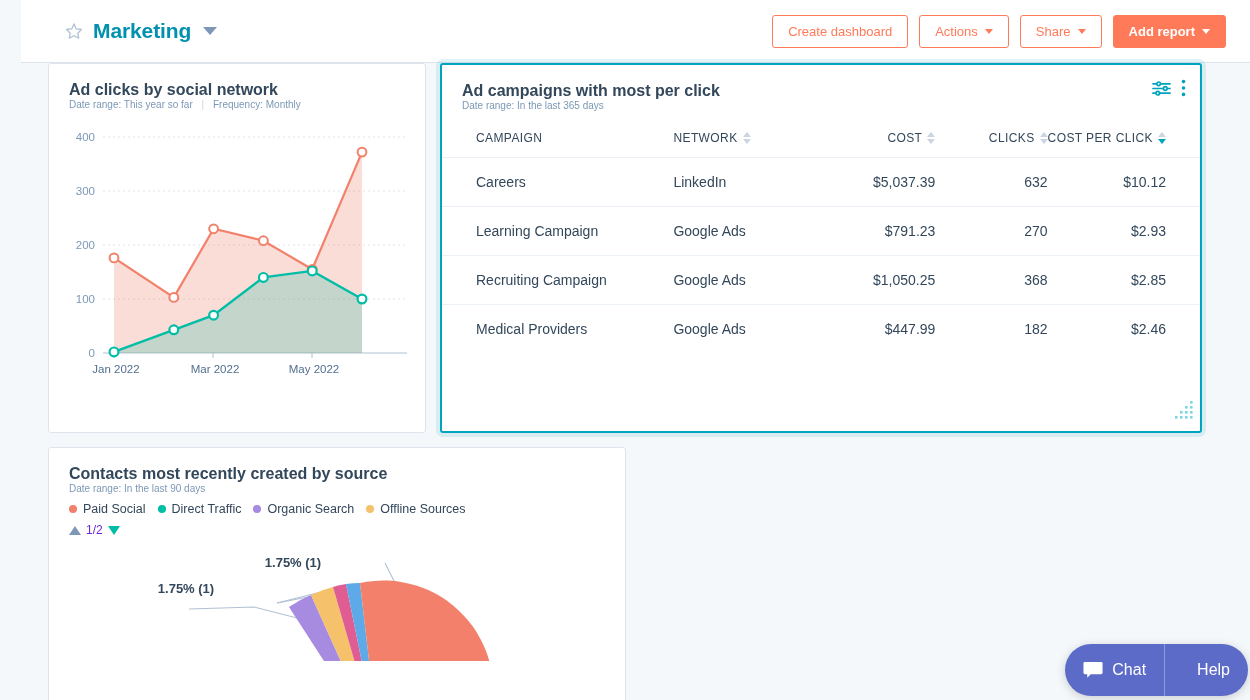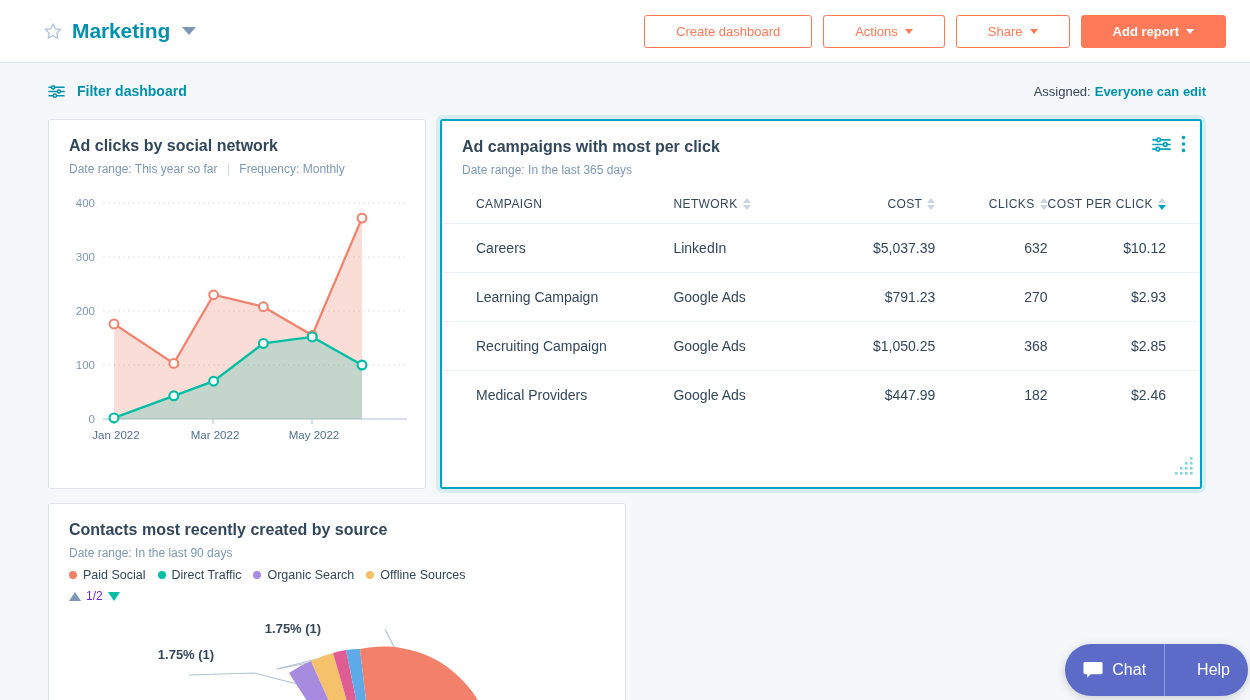--- a/index.html
+++ b/index.html
@@ -12,20 +12,21 @@
   }
 
   
   .topbar {
     height: 63px;
     background: #ffffff;
     border-bottom: 1px solid #dfe3eb;
     display: flex;
     align-items: center;
     padding: 0 24px 0 44px;
+    margin-left: 21px;
   }
   .title-group { display: flex; align-items: center; gap: 10px; }
   .star-icon { width: 18px; height: 18px; display: block; }
   .page-title {
     font-size: 21px; font-weight: bold; color: #0091ae;
     letter-spacing: -0.1px;
   }
   .caret-down {
     width: 0; height: 0;
     border-left: 7px solid transparent;
@@ -33,21 +34,21 @@
     border-top: 8px solid #7c98b6;
     margin-left: 2px;
   }
   .topbar-actions { margin-left: auto; display: flex; align-items: center; gap: 11px; }
   .btn {
     height: 33px;
     border-radius: 3px;
     font-size: 13px;
     display: inline-flex; align-items: center; justify-content: center;
     gap: 7px;
-    padding: 0 31px;
+    padding: 0 15px;
     cursor: pointer;
     white-space: nowrap;
     background: #ffffff;
     border: 1px solid #ff7a59;
     color: #ff7a59;
   }
   .btn.primary { background: #ff7a59; border-color: #ff7a59; color: #fff; font-weight: bold; }
   .btn .bcaret {
     width: 0; height: 0;
     border-left: 4.5px solid transparent;
@@ -76,21 +77,21 @@
     border: 1px solid #dfe3eb;
     border-radius: 3px;
     position: relative;
   }
   .card.selected {
     border: 2px solid #00a4bd;
     box-shadow: 0 0 0 4px rgba(0,164,189,0.12);
   }
   .card-head { padding: 17px 20px 0 20px; }
   .card-title { font-size: 16px; font-weight: bold; color: #33475b; }
-  .card-sub { font-size: 12px; color: #7c98b6; margin-top: 7px; }
+  .card-sub { font-size: 10px; color: #7c98b6; }
   .card-sub .divider { color: #cbd6e2; margin: 0 6px; }
   .card-icons {
     position: absolute; top: 14px; right: 14px;
     display: flex; align-items: center; gap: 10px;
   }
   .icon-btn { cursor: pointer; display: block; }
 
   .card-a { width: 378px; height: 370px; }
   .card-b { width: 762px; height: 370px; }
   .card-c { width: 578px; height: 258px; overflow: hidden; }
@@ -183,38 +184,20 @@
     </button>
     <button class="btn primary">
       <span>Add report</span>
       <i class="bcaret"></i>
     </button>
   </div>
 </div>
 
 <div class="body-wrap">
 
-  <div class="filterbar">
-    <div class="filter-left">
-      <span>
-        <svg class="filter-icon" viewBox="0 0 20 18" fill="none" stroke="#0091ae" stroke-width="1.8" stroke-linecap="round">
-          <line x1="1" y1="4" x2="19" y2="4"></line>
-            <line x1="1" y1="9" x2="19" y2="9"></line>
-            <line x1="1" y1="14" x2="19" y2="14"></line>
-          <circle cx="6" cy="4" r="1.9" fill="#fff"></circle>
-            <circle cx="13" cy="9" r="1.9" fill="#fff"></circle>
-            <circle cx="8" cy="14" r="1.9" fill="#fff"></circle>
-        </svg>
-      </span>
-      <span class="filter-label">Filter dashboard</span>
-    </div>
-    <div class="filter-right">
-      <span>Assigned:</span><span class="assigned-value">Everyone can edit</span>
-    </div>
-  </div>
 
   <div class="grid">
 
     <div class="card card-a">
       <div class="card-head">
         <div class="card-title">Ad clicks by social network</div>
         <div class="card-sub">
           <span>Date range: This year so far</span>
           <span class="divider">|</span>
           <span>Frequency: Monthly</span>

